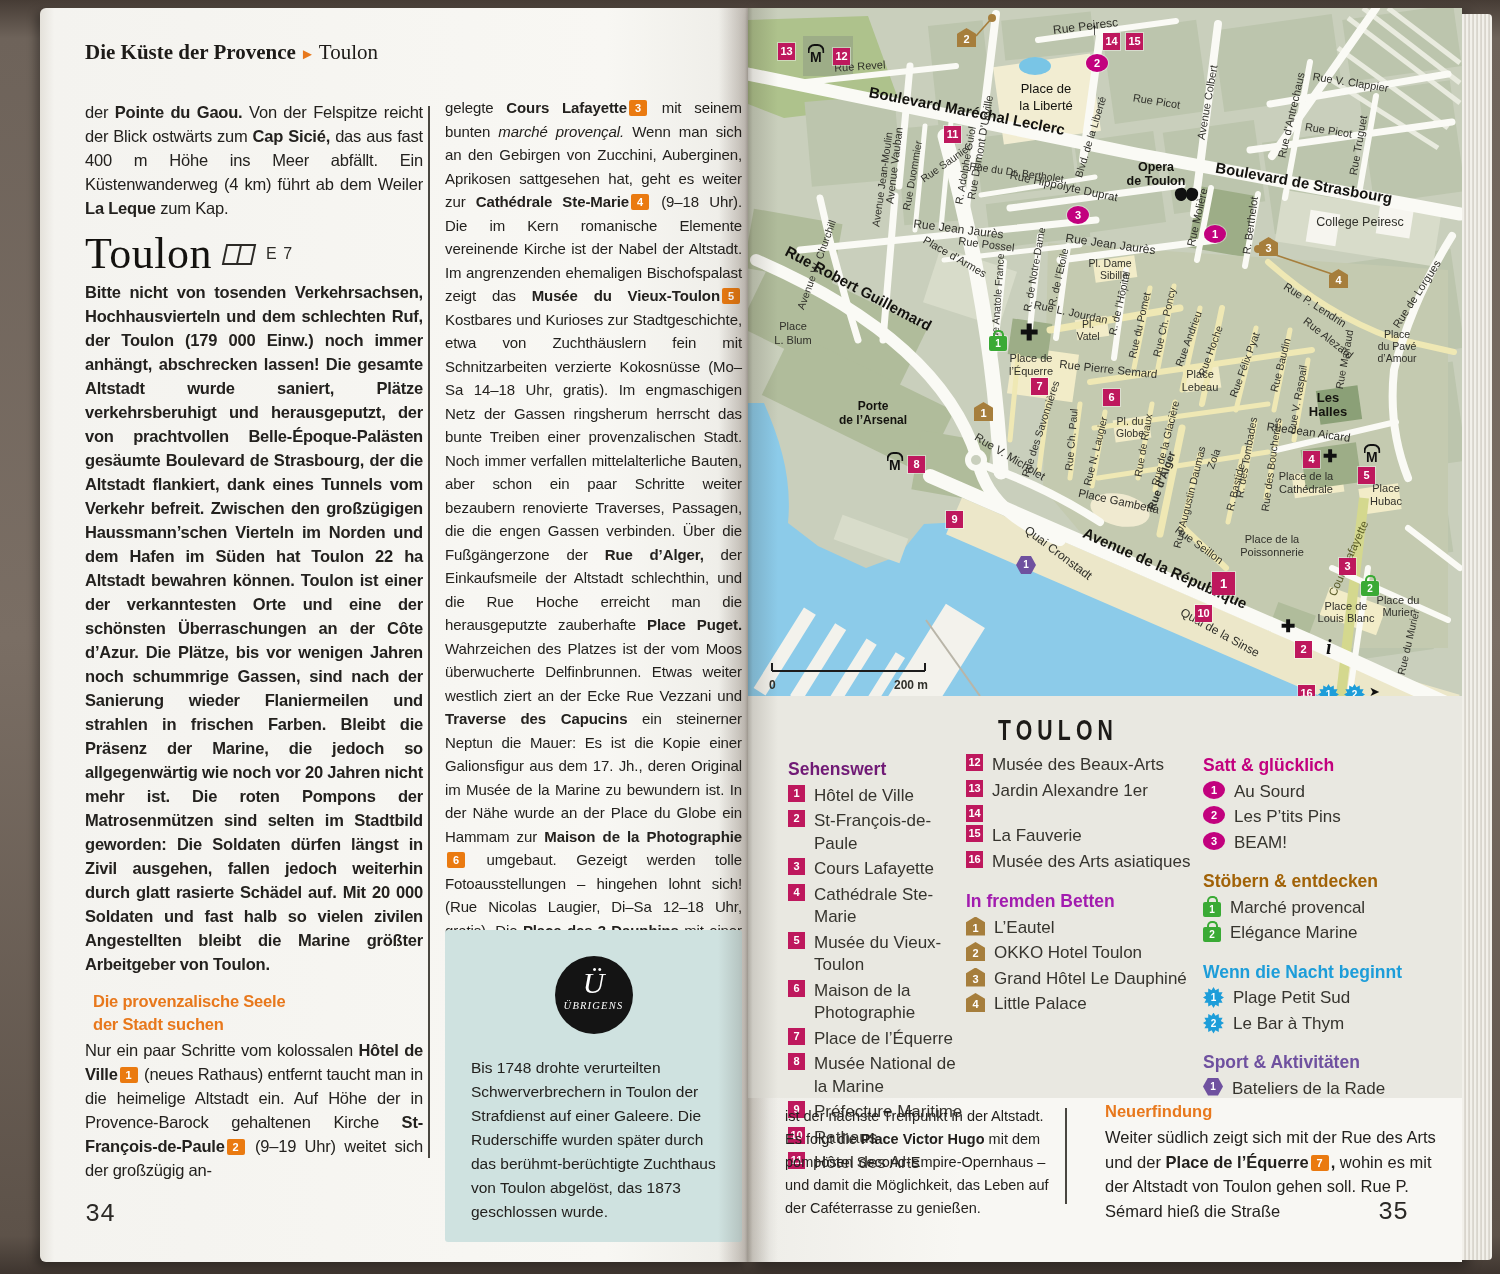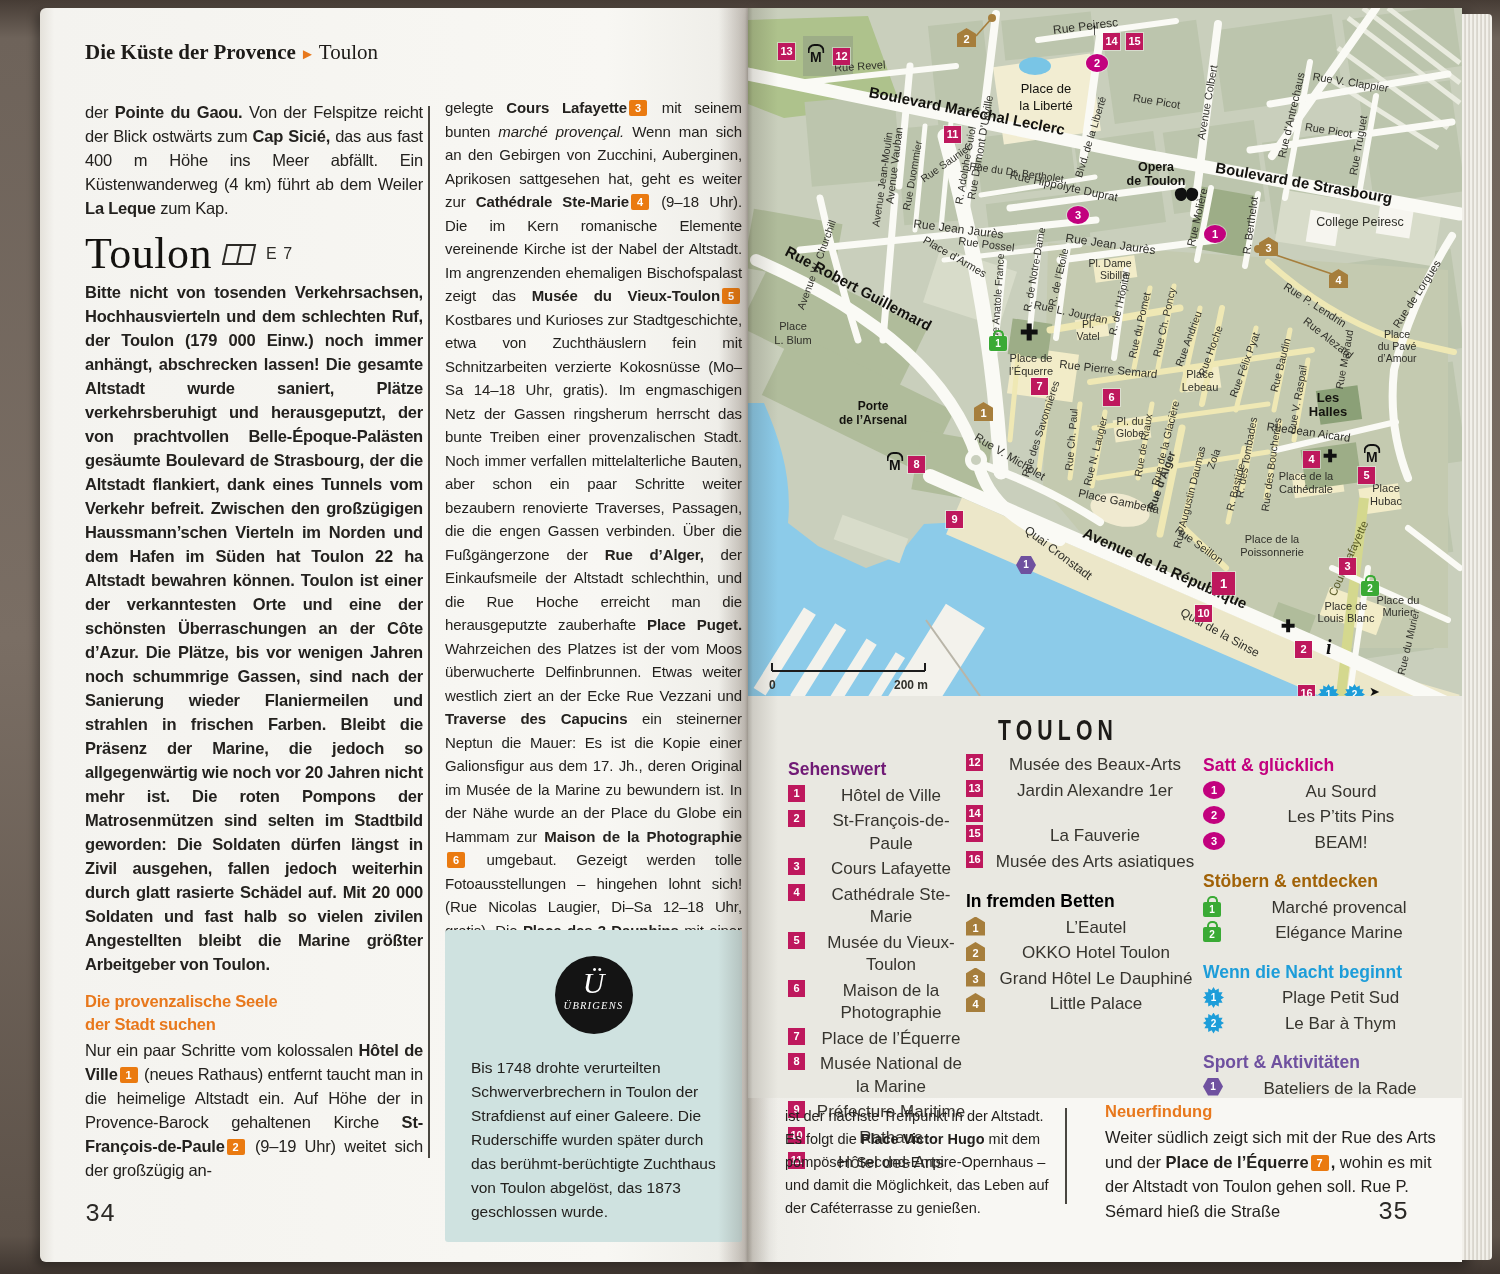--- a/index.html
+++ b/index.html
@@ -22,40 +22,40 @@
   .kicker .arr{color:#e8781c;font-size:15px;padding:0 4px;font-family:"Liberation Sans",sans-serif;}
   .col1{position:absolute;left:45px;top:92px;width:338px;font-size:16.5px;line-height:24px;color:#23211e;text-align:justify;letter-spacing:-.2px;}
   .col2{position:absolute;left:405px;top:88px;width:297px;font-size:15px;line-height:23.5px;color:#23211e;text-align:justify;letter-spacing:-.1px;}
   .vrule{position:absolute;left:388px;top:98px;width:1.5px;height:1052px;background:#4a4741;}
   .b{font-weight:700;} .i{font-style:italic;}
   .hToulon{margin:22px 0 14px 0;font-family:"Liberation Serif",serif;font-size:44px;color:#14120f;letter-spacing:.5px;display:flex;align-items:center;gap:12px;text-align:left;}
   .hToulon .ref{font-size:16px;font-family:"Liberation Sans",sans-serif;letter-spacing:1px;color:#2c2a26;}
   .mapglyph{display:inline-block;width:26px;height:17px;border:2px solid #2c2a26;transform:skewX(-12deg);position:relative;}
   .mapglyph:before{content:"";position:absolute;left:48%;top:0;width:2px;height:100%;background:#2c2a26;}
   .lead{font-weight:700;margin-top:4px;}
-  .osub{color:#e8781c;font-weight:700;margin:14px 0 2px 0;line-height:23px;text-align:left;}
+  .osub{color:#e8781c;font-weight:700;margin:14px 0 2px 8px;line-height:23px;text-align:left;}
   .pagenum{position:absolute;font-size:25px;color:#2b2926;font-family:Liberation Mono, monospace;}
   .mk{display:inline-block;min-width:16px;height:16px;padding:0 1px;background:#ea7a10;color:#fff;
      font-weight:700;font-size:11px;line-height:16px;text-align:center;border-radius:2px;vertical-align:1px;margin:0 2px;letter-spacing:0;}
   .note{position:absolute;left:405px;top:922px;width:297px;height:312px;background:#cfe2e0;border-radius:3px;}
   .ncirc{position:absolute;left:50%;top:26px;transform:translateX(-50%);width:78px;height:78px;border-radius:50%;background:#141414;
      color:#fff;text-align:center;font-family:"Liberation Serif",serif;}
   .ncirc .u{font-style:italic;font-size:30px;margin-top:12px;line-height:30px;}
   .ncirc .lbl{font-style:italic;font-size:10.5px;letter-spacing:1.2px;margin-top:2px;}
   .ntext{position:absolute;left:26px;top:126px;width:246px;font-size:15.5px;line-height:24px;color:#23211e;}
   
   #mapbox{position:absolute;left:0;top:0;width:714px;height:688px;overflow:hidden;background:#c9cfbc;}
   #legend{position:absolute;left:0;top:688px;width:714px;height:402px;background:#e9e8e1;}
   .ltitle{position:absolute;left:225px;top:16px;width:170px;text-align:center;font-weight:700;font-size:25px;color:#1d1b18;
      letter-spacing:6px;transform:scale(.85,1.2);transform-origin:center top;}
   .lcol{position:absolute;font-size:17px;line-height:22.5px;color:#36342e;}
   .lhead{font-weight:700;font-size:17.5px;margin-bottom:4px;}
-  .c-or{color:#701a75;} .c-br{color:#000000;} .c-mg{color:#c2017e;} .c-gr{color:#a16207;} .c-bl{color:#1d9dd9;} .c-pu{color:#6f519f;}
+  .c-or{color:#701a75;} .c-br{color:#a21caf;} .c-mg{color:#c2017e;} .c-gr{color:#a16207;} .c-bl{color:#1d9dd9;} .c-pu{color:#6f519f;}
   .li{display:flex;gap:9px;margin-bottom:3px;align-items:flex-start;}
-  .li .txt{flex:1;text-align:center;}
+  .li .txt{flex:1;}
   .grp{margin-bottom:16px;}
   
   .mo,.mh,.mm,.mb,.mg,.mx{color:#fff;font-weight:700;text-align:center;flex:none;}
   .mo{width:17px;height:17px;background:#be185d;font-size:11px;line-height:17px;border-radius:0;}
   .mo.big{width:23px;height:23px;font-size:13px;line-height:23px;}
   .mh{width:19px;height:19px;background:#a67e3c;font-size:11px;line-height:22px;clip-path:polygon(50% 0,100% 30%,100% 100%,0 100%,0 30%);}
   .mm{width:22px;height:18px;background:#c2017e;font-size:11px;line-height:18px;border-radius:50%;}
   .mb{width:18px;height:15px;background:#3aaa35;font-size:10px;line-height:16px;border-radius:2px;position:relative;margin-top:5px;}
   .mb:before{content:"";position:absolute;top:-6px;left:4px;width:7px;height:6px;border:2px solid #3aaa35;border-bottom:none;border-radius:5px 5px 0 0;}
   .mg{width:21px;height:21px;background:#1d9dd9;font-size:10px;line-height:21px;

